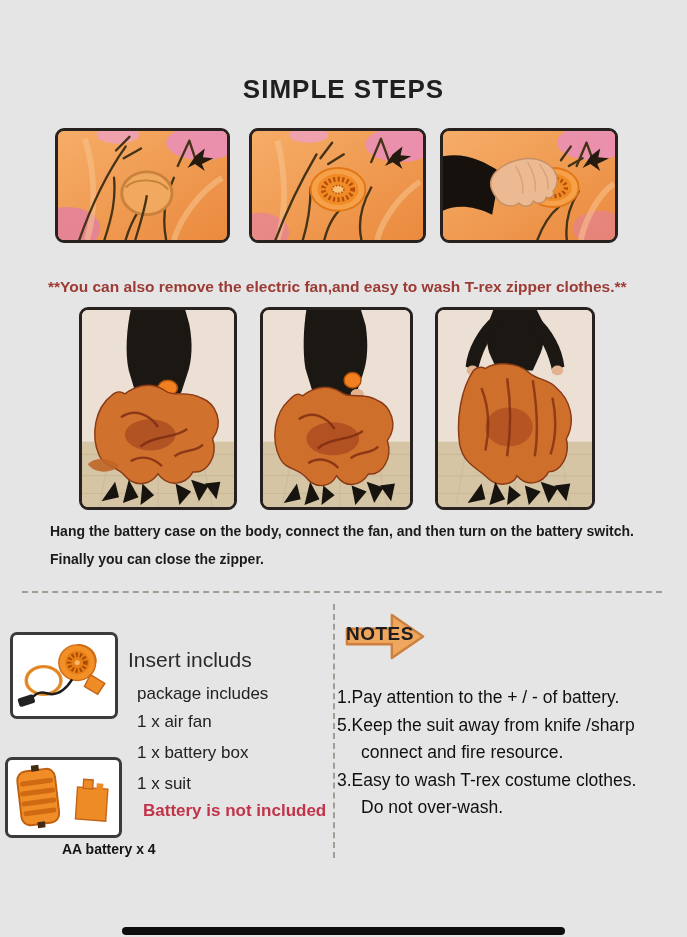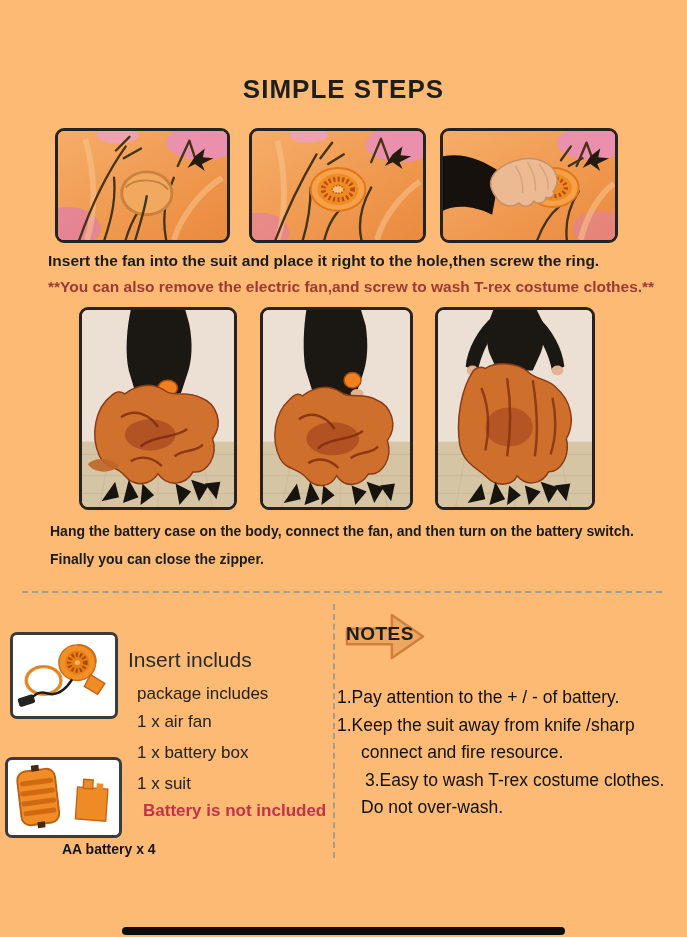--- a/index.html
+++ b/index.html
@@ -1,17 +1,17 @@
 <!DOCTYPE html>
 <html><head>
 <meta charset="utf-8">
 <style>
   html,body{margin:0;padding:0;background:#ffffff;}
   .canvas{
-    position:relative;width:687px;height:937px;background:#fdba74;overflow:hidden;
+    position:relative;width:687px;height:937px;background:#e5e5e5;overflow:hidden;
     font-family:"Liberation Sans", sans-serif;color:#1b1b1b;
   }
   .title{
     position:absolute;left:0;top:74px;width:687px;text-align:center;
     font-size:26px;font-weight:600;letter-spacing:1px;color:#1f1f1f;white-space:nowrap;
   }
   .photo{
     position:absolute;border:3px solid #272220;border-radius:9px;overflow:hidden;
     box-sizing:border-box;background:#f09a52;
   }
@@ -150,22 +150,21 @@
       <path d="M150,26 l10,-8 -2,9 11,1 -12,6 3,7 -10,-7 -8,4 z" fill="#241a0e"></path>
       <ellipse cx="112" cy="58" rx="26" ry="20" fill="#f6a149" stroke="#e07818" stroke-width="2"></ellipse>
       <ellipse cx="112" cy="58" rx="19" ry="14" fill="#ef8c25"></ellipse>
       <ellipse cx="112" cy="58" rx="13" ry="9" fill="none" stroke="#b84c0c" stroke-width="4.5" stroke-dasharray="2.2 2.4"></ellipse>
       <path d="M0,26 C22,22 40,30 58,42 L50,86 C30,76 12,76 0,82 Z" fill="#16110c"></path>
       <path d="M52,44 C64,30 88,24 103,32 C116,38 120,52 112,62 C114,66 110,70 105,68 C104,74 97,76 92,72 C90,78 82,79 77,74 C70,80 58,76 54,68 C48,60 46,52 52,44 Z" fill="#ecba92" stroke="#c69066" stroke-width="1.5"></path>
       <path d="M98,34 C104,42 108,52 107,60 M86,32 C92,42 95,52 94,62 M74,36 C80,46 82,54 81,64" stroke="#d8a379" stroke-width="1.5" fill="none"></path>
     </svg>
   </figure>
 
-  <div class="cap" style="left:48px;top:252px;">Insert the fan into the suit and place it right to the hole,then screw the ring.</div>
-  <div class="cap-red" style="left:48px;top:278px;">**You can also remove the electric fan,and screw to wash T-rex costume clothes.**</div>
+  <div class="cap-red" style="left:48px;top:278px;">**You can also remove the electric fan,and easy to wash T-rex zipper clothes.**</div>
 
   <figure class="photo" style="left:79px;top:307px;width:158px;height:203px;margin:0;background:#ecdfd4;">
     <svg viewBox="0 0 156 202" preserveAspectRatio="none">
       <rect width="156" height="135" fill="#ecdfd4"></rect>
       <rect y="135" width="156" height="67" fill="#d5c5a5"></rect>
       <path d="M0,148 H156 M0,170 H156 M0,188 H156" stroke="#c2b090" stroke-width="1" opacity="0.7"></path>
       <path d="M30,135 l-12,67 M78,135 v67 M120,135 l14,67" stroke="#c2b090" stroke-width="1" opacity="0.5"></path>
       <path d="M50,0 h56 l4,14 c4,20 3,38 -2,52 l-6,18 -10,14 h-28 l-10,-16 -6,-20 c-4,-18 -2,-44 2,-62 z" fill="#1b1713"></path>
       <ellipse cx="60" cy="92" rx="7" ry="5" fill="#e2b391"></ellipse>
       <ellipse cx="98" cy="90" rx="7" ry="5" fill="#e2b391"></ellipse>
@@ -280,20 +279,20 @@
   <div class="pkg-warning">Battery is not included</div>
 
   <div class="notes-arrow-wrap">
     <svg viewBox="0 0 84 56">
       <polygon points="2,20 48,20 48,6 80,28 48,50 48,36 2,36" fill="#efa760" stroke="#cd7f3e" stroke-width="2.5" stroke-linejoin="round"></polygon>
     </svg>
     <div class="notes-label">NOTES</div>
   </div>
 
   <div class="note-line" style="top:687px;">1.Pay attention to the + / - of battery.</div>
-  <div class="note-line" style="top:715px;">1.Keep the suit away from knife /sharp</div>
+  <div class="note-line" style="top:715px;">5.Keep the suit away from knife /sharp</div>
   <div class="note-line indent" style="top:742px;">connect and fire resource.</div>
-  <div class="note-line" style="top:770px;margin-left:28px;">3.Easy to wash T-rex costume clothes.</div>
+  <div class="note-line" style="top:770px;">3.Easy to wash T-rex costume clothes.</div>
   <div class="note-line indent" style="top:797px;">Do not over-wash.</div>
 
   <div class="bottom-bar"></div>
 
 </div>
 
 </body></html>

